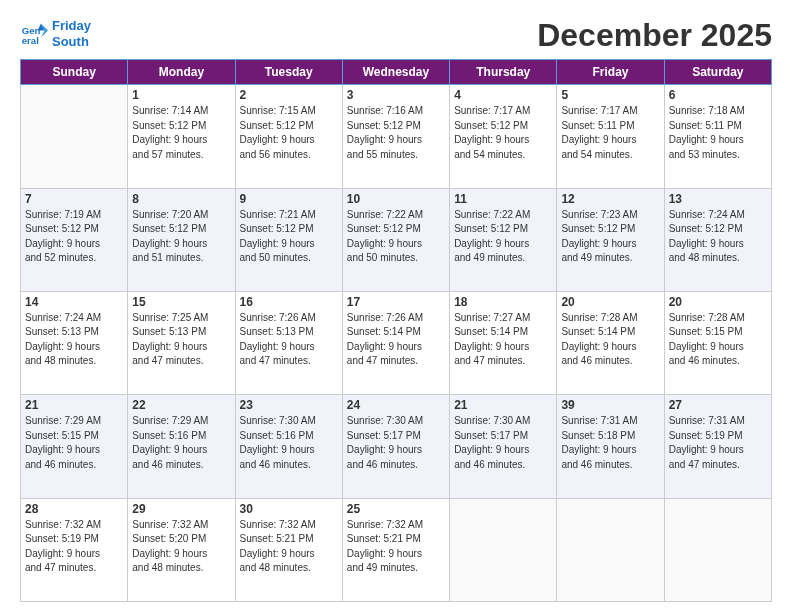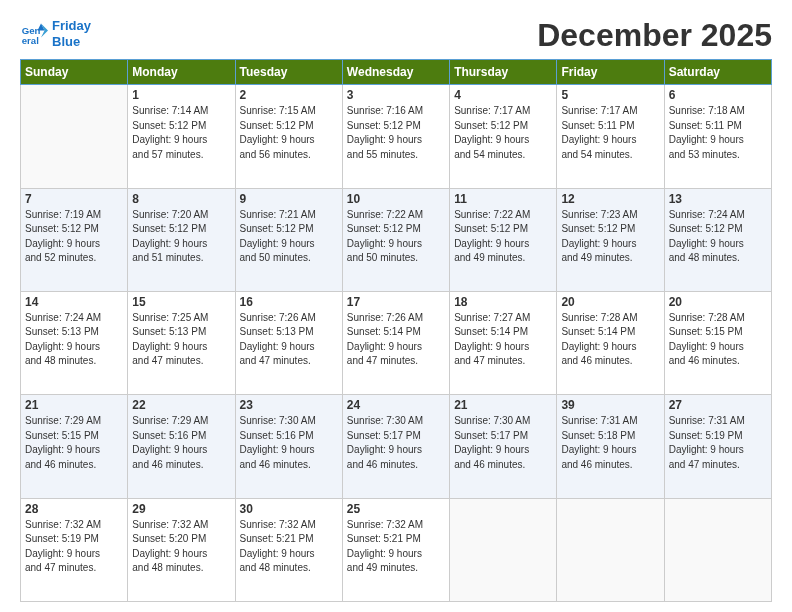--- a/index.html
+++ b/index.html
@@ -56,26 +56,26 @@
       color: #555;
     }
     .calendar {
       flex: 1;
       border: 1px solid #ccc;
       border-collapse: collapse;
       width: 100%;
       table-layout: fixed;
     }
     .calendar th {
-      background: #4d7c0f;
+      background: #701a75;
       color: #fff;
       font-size: 12px;
       font-weight: bold;
       padding: 5px 4px;
-      text-align: left;
+      text-align: center;
       border: 1px solid #5a9fd4;
     }
     .calendar td {
       border: 1px solid #ccc;
       vertical-align: top;
       padding: 3px 4px;
       font-size: 9.5px;
       color: #333;
       height: 82px;
     }
@@ -104,21 +104,21 @@
   <div class="header">
     <div class="logo">
       <svg class="logo-icon" viewBox="0 0 32 32">
         <text x="2" y="16" font-size="11" fill="#1a73c8" font-weight="bold" font-family="Arial">Gen</text>
         <text x="2" y="27" font-size="11" fill="#1a73c8" font-weight="bold" font-family="Arial">eral</text>
         <polygon points="24,4 32,12 24,20 28,12" fill="#3a9fd4"></polygon>
         <polygon points="24,4 28,12 20,12" fill="#1a73c8"></polygon>
       </svg>
       <div class="logo-text">
         <div><span>Friday</span></div>
-        <div><span>Blue</span></div>
+        <div><span>South</span></div>
       </div>
     </div>
     <div class="title-block">
       <h1>December 2025</h1>
     </div>
   </div>
 
   <table class="calendar">
     <thead>
       <tr>

